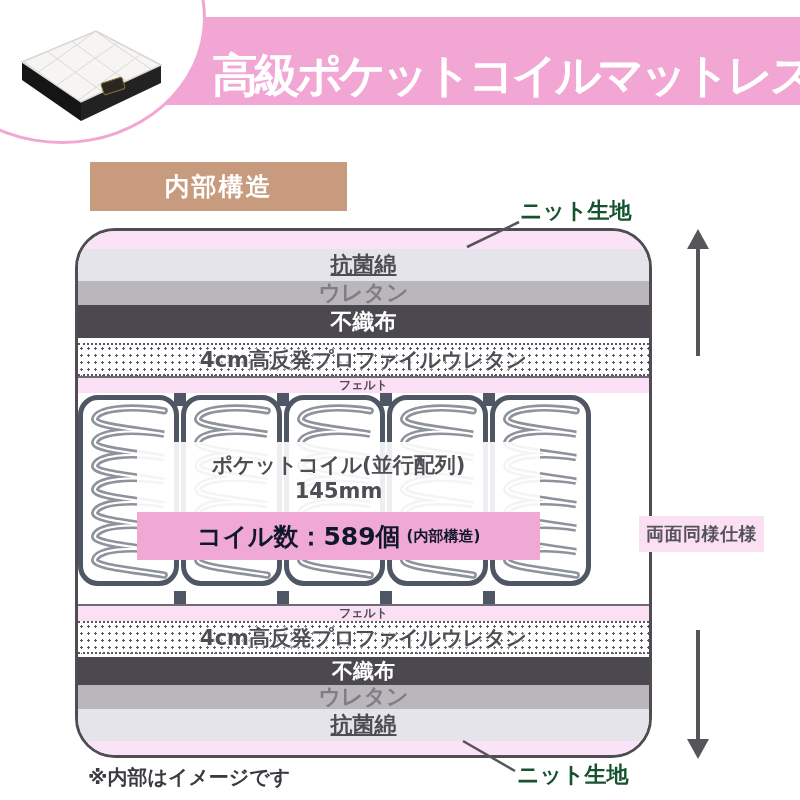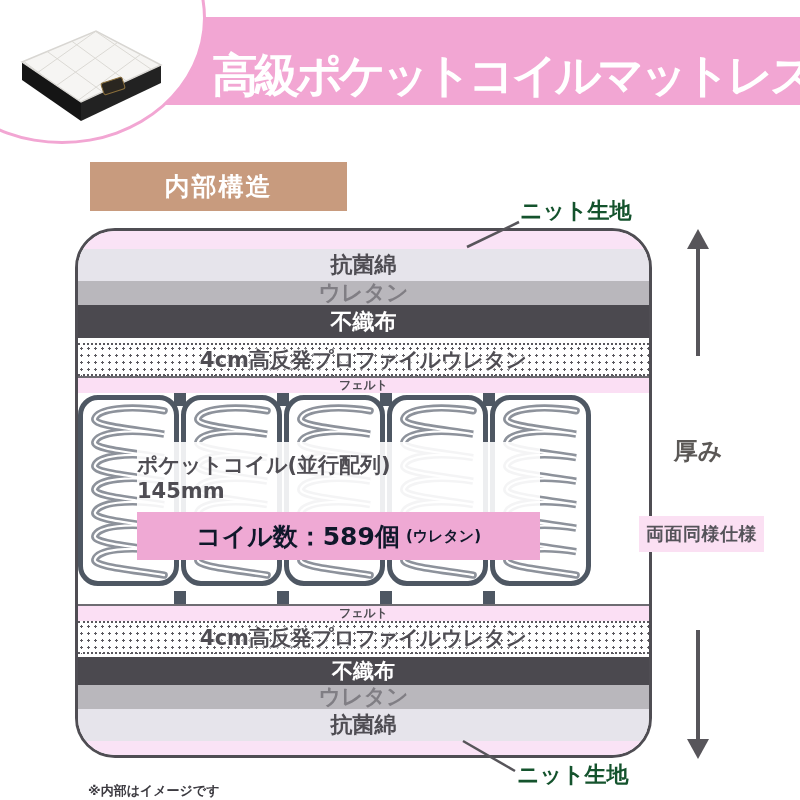--- a/index.html
+++ b/index.html
@@ -21,21 +21,21 @@
     display:flex; align-items:center; justify-content:center; letter-spacing:2px; }
 
   
   .diagram { position:absolute; left:75px; top:228px; width:577px; height:530px;
     border:3px solid #4F4D53; border-radius:40px; overflow:hidden; background:#fff;
     display:flex; flex-direction:column; }
   .layer { width:100%; display:flex; align-items:center; justify-content:center;
     flex:0 0 auto; font-weight:bold; color:#4F4D53; }
   .l-knit      { height:18px; background:#FAE3F6; }
   .l-knit-b    { height:14px; background:#FAE3F6; }
-  .l-cotton    { height:32px; background:#E6E4EB; font-size:22px; }
+  .l-cotton    { height:32px; background:#E6E4EB; font-size:22px;text-decoration:underline; }
   .l-urethane  { height:24px; background:#B9B7BC; font-size:22px; color:#807E84; }
   .l-nonwoven  { height:33px; background:#4B494F; font-size:22px; color:#ffffff; }
   .l-nonwoven-b{ height:28px; background:#4B494F; font-size:21px; color:#ffffff; }
   .l-spacer5   { height:5px; background:#fff; }
   .l-spacer3   { height:3px; background:#fff; }
   .l-dots { height:33px; background-color:#ffffff; font-size:21px; color:#4F4D53;
     background-image:radial-gradient(#5A585E 1.1px, transparent 1.25px);
     background-size:7px 7px;
     border-top:2px dotted #5A585E; border-bottom:2px dotted #5A585E;
     text-shadow:0 0 3px #fff,0 0 3px #fff,0 0 3px #fff; }
@@ -47,21 +47,21 @@
     border:5px solid #4E5763; border-radius:20px; background:#fff; }
   .pocket svg { width:100%; height:100%; display:block; }
   .connector { position:absolute; width:12px; height:13px; background:#4E5763; }
 
   .spring-gray { fill:none; stroke:#8D929B; stroke-width:7.5; stroke-linecap:round; }
   .spring-hi   { fill:none; stroke:#ffffff; stroke-width:2.2; stroke-linecap:round; }
 
   
   .coil-info { position:absolute; left:137px; top:442px; width:403px; height:70px;
     background:rgba(255,255,255,0.9); display:flex; flex-direction:column;
-    justify-content:center; z-index:4; }
+    align-items:center; justify-content:center; z-index:4; }
   .coil-info .t1 { font-size:21px; font-weight:bold; color:#4F4D53; }
   .coil-info .t2 { font-size:21px; font-weight:bold; color:#4F4D53; }
   .coil-count { position:absolute; left:137px; top:512px; width:403px; height:48px;
     background:#EFA9D4; display:flex; align-items:center; justify-content:center;
     z-index:4; color:#0f172a; font-weight:bold; }
   .coil-count .big { font-size:25px; }
   .coil-count .small { font-size:15px; margin-left:6px; }
 
   
   .callout { position:absolute; font-size:22px; font-weight:bold; color:#14532d;
@@ -72,21 +72,21 @@
   
   .thickness-label { position:absolute; left:648px; top:435px; width:100px;
     text-align:center; font-size:24px; font-weight:bold; color:#5B5856; }
   .thickness-value { position:absolute; left:648px; top:473px; width:100px;
     text-align:center; font-size:27px; font-weight:bold; color:#5B5856; }
   .both-sides-chip { position:absolute; left:639px; top:516px; height:36px;
     background:#FBE0F3; color:#55535A; font-size:18px; font-weight:bold;
     display:flex; align-items:center; padding:4px 7px; letter-spacing:0.5px; }
 
   
-  .footnote { position:absolute; left:88px; top:782px; font-size:13px;
+  .footnote { position:absolute; left:88px; top:764px; font-size:20px;
     font-weight:600; color:#3C3A40;text-align:center; }
 
   .annot { position:absolute; left:0; top:0; z-index:5; pointer-events:none; }
 </style>
 </head>
 <body>
 
 <div class="page">
 
   <div class="banner">
@@ -179,27 +179,26 @@
     <div class="layer l-cotton">抗菌綿</div>
     <div class="layer l-knit-b"></div>
   </div>
 
   <div class="coil-info">
     <div class="t1">ポケットコイル(並行配列)</div>
     <div class="t2">145mm</div>
   </div>
   <div class="coil-count">
     <span class="big">コイル数：589個</span>
-    <span class="small">(ウレタン)</span>
+    <span class="small">(内部構造)</span>
   </div>
 
   <div class="callout knit-top-label">ニット生地</div>
   <div class="callout knit-bottom-label">ニット生地</div>
 
-  <div class="thickness-label">厚み</div>
   <div class="both-sides-chip">両面同様仕様</div>
 
   <div class="footnote">※内部はイメージです</div>
 
   <svg class="annot" width="800" height="800" viewBox="0 0 800 800">
     <defs>
       <path id="springpath" d="M82 11
         c-36 -6 -67 -2 -70 8 c-2 7 33 10 70 16
         c-36 -6 -67 -2 -70 8 c-2 7 33 10 70 16
         c-36 -6 -67 -2 -70 8 c-2 7 33 10 70 16

